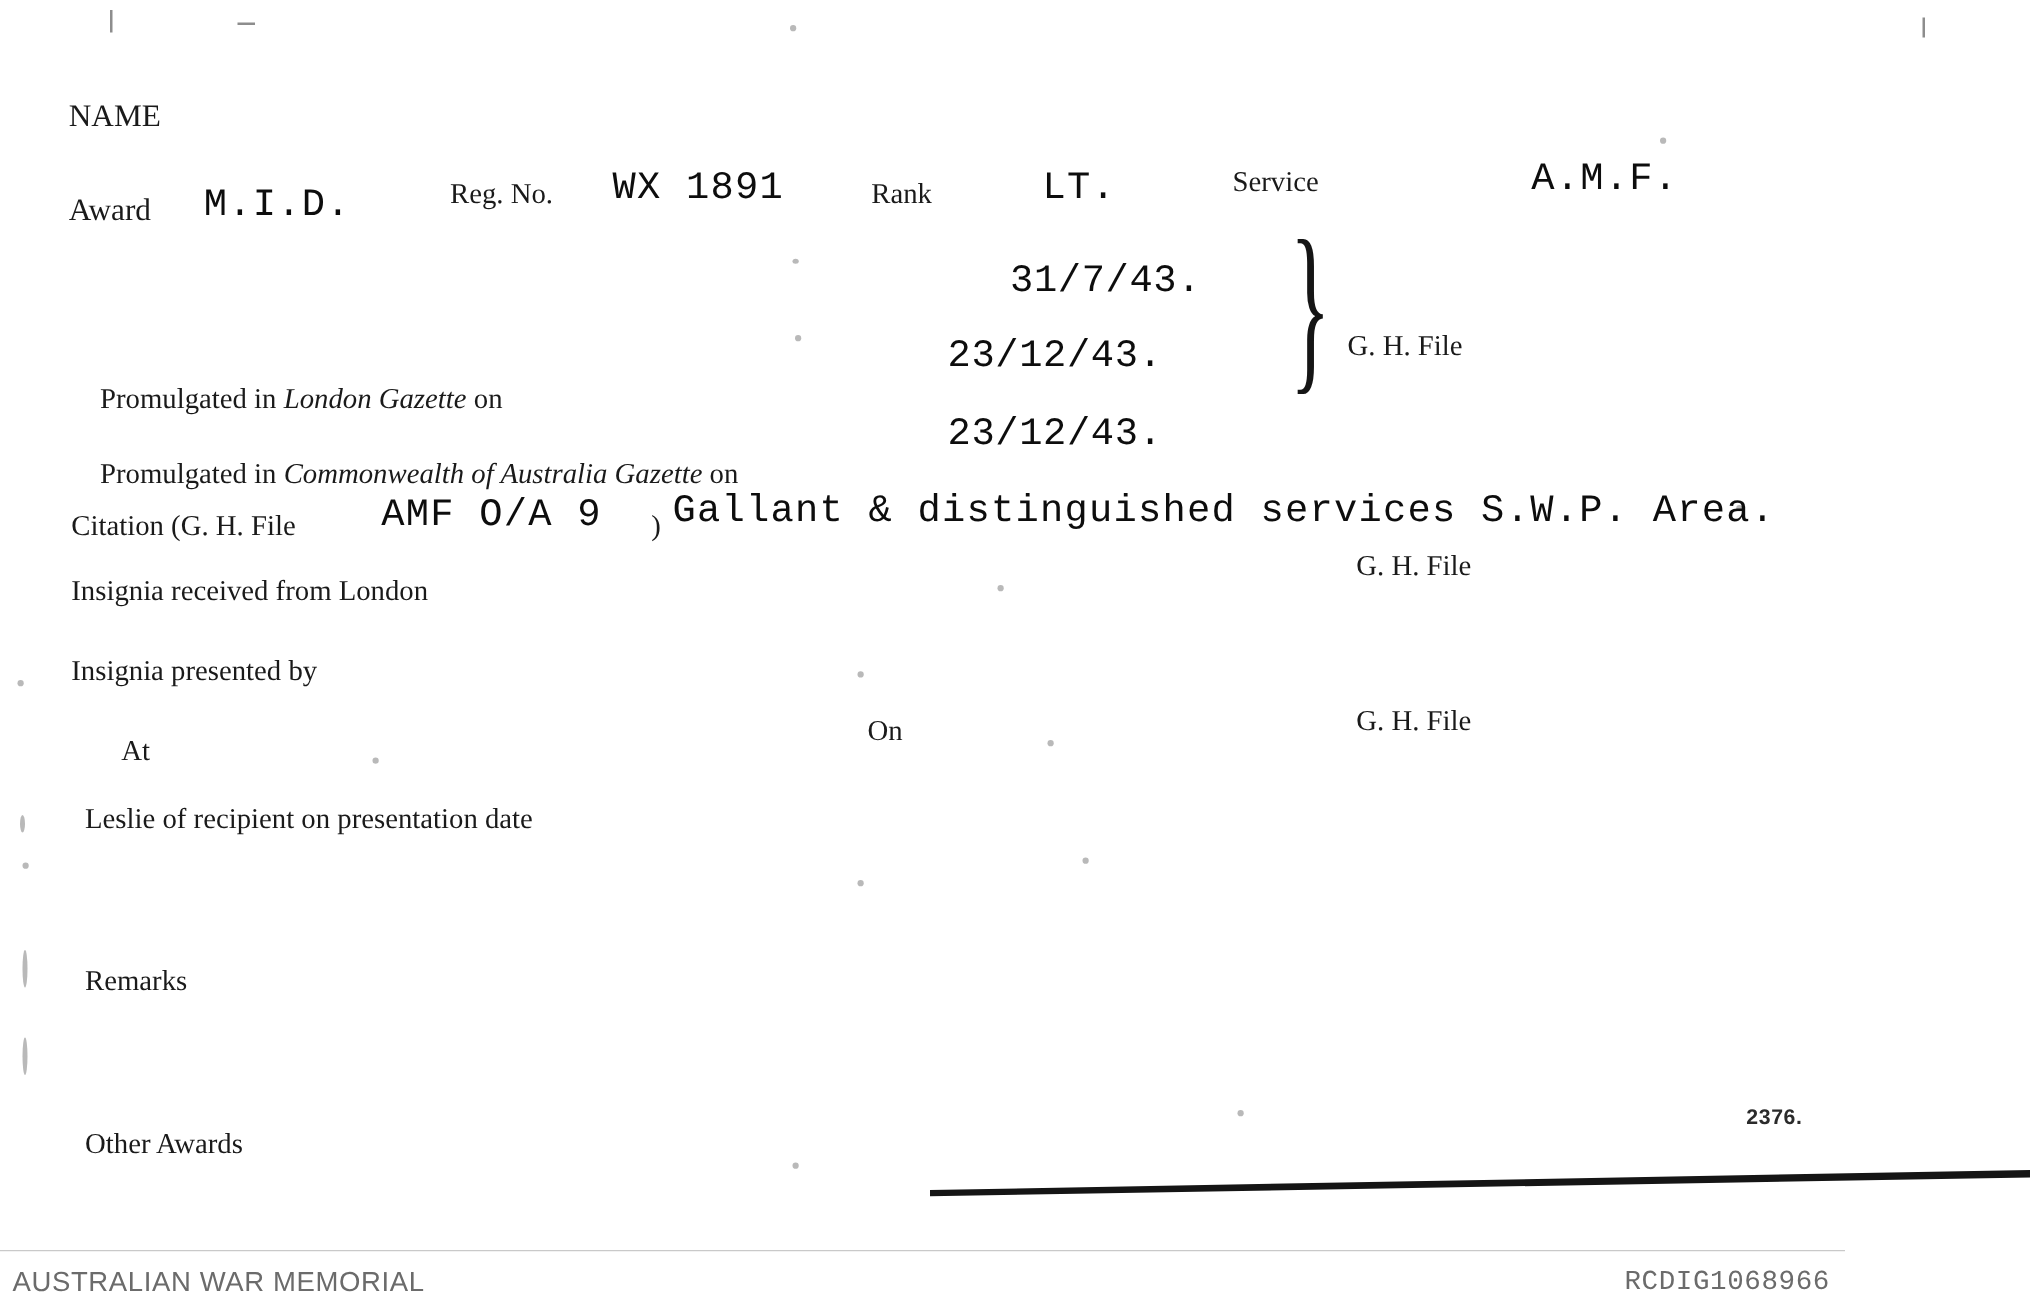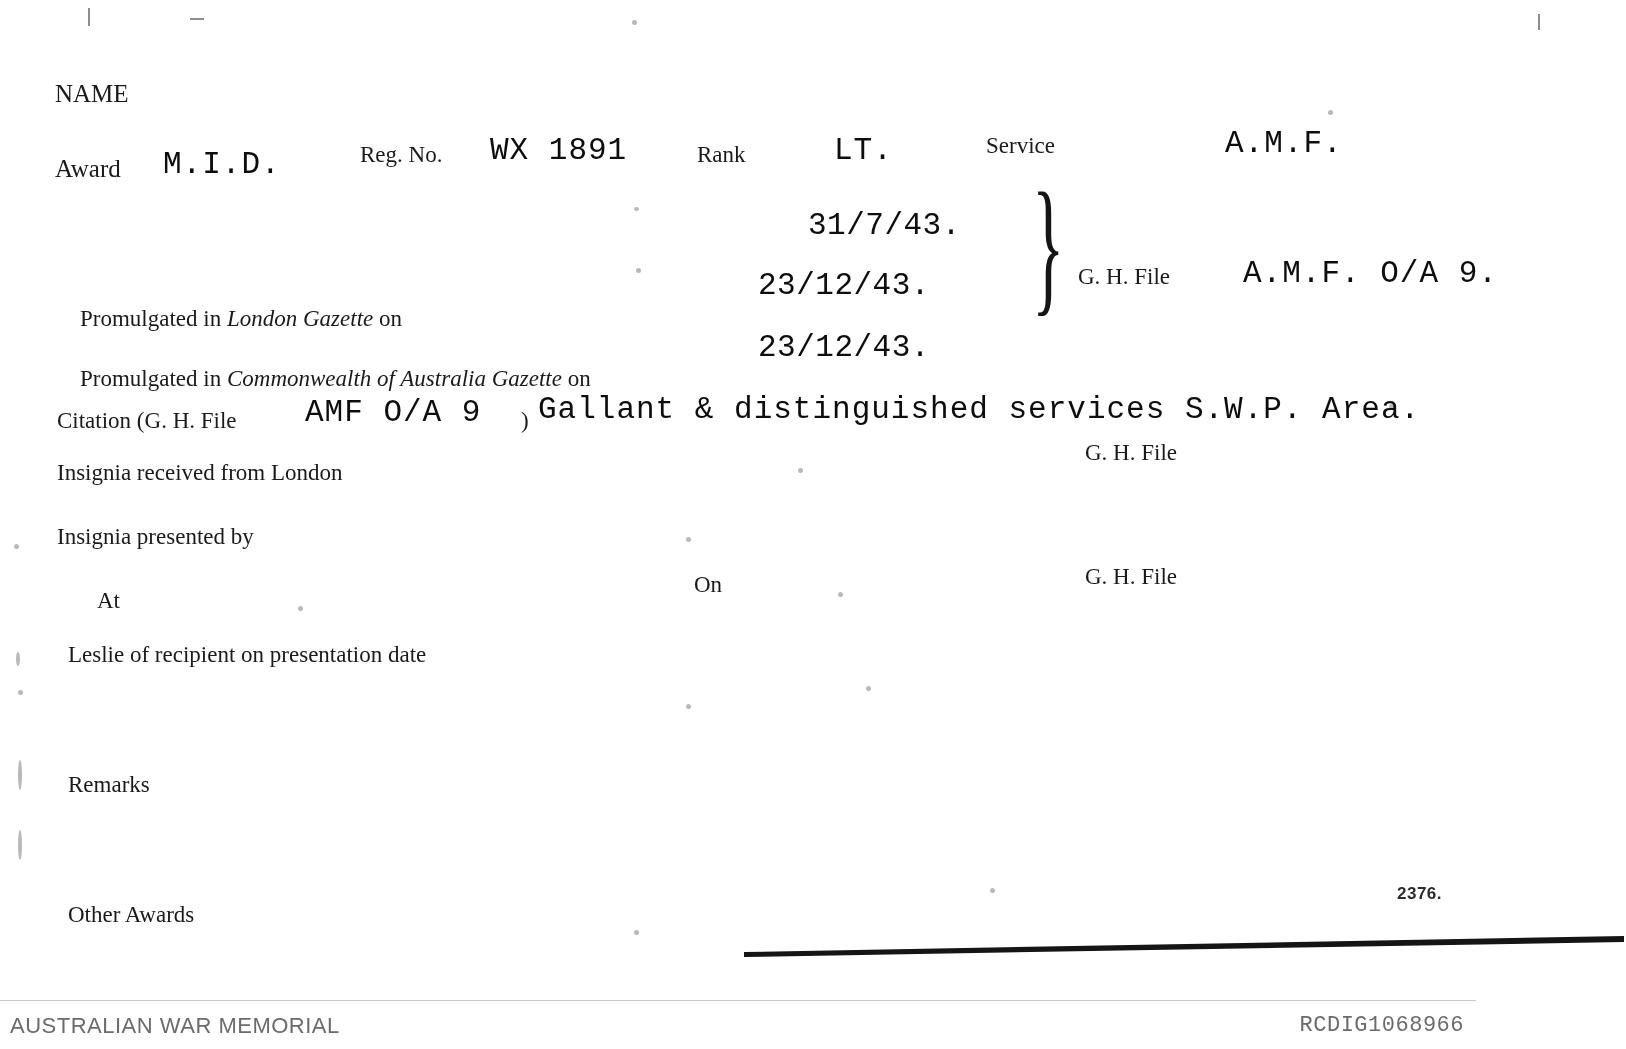--- a/index.html
+++ b/index.html
@@ -164,21 +164,20 @@
   <div class="typed dates" style="left:758px; top:268px;">23/12/43.</div>
 
   <div class="label small" style="left:57px; top:340px;">
     <span>Promulgated in </span><span class="ital">Commonwealth of Australia Gazette</span><span> on</span>
   </div>
   <div class="typed dates" style="left:758px; top:330px;">23/12/43.</div>
 
   <div class="brace" style="left:1032px; top:170px;">}</div>
 
   <div class="label small" style="left:1078px; top:264px;">G. H. File</div>
-  <div class="typed big" style="left:1243px; top:256px;">A.M.F. O/A 9.</div>
 
   <div class="label small" style="left:57px; top:408px;">Citation (G. H. File</div>
   <div class="typed big" style="left:305px; top:395px;">AMF O/A 9</div>
   <div class="label small" style="left:521px; top:408px;">)</div>
   <div class="typed big" style="left:538px; top:392px;">Gallant &amp; distinguished services S.W.P. Area.</div>
 
   <div class="label small" style="left:1085px; top:440px;">G. H. File</div>
 
   <div class="label small" style="left:57px; top:460px;">Insignia received from London</div>
 

